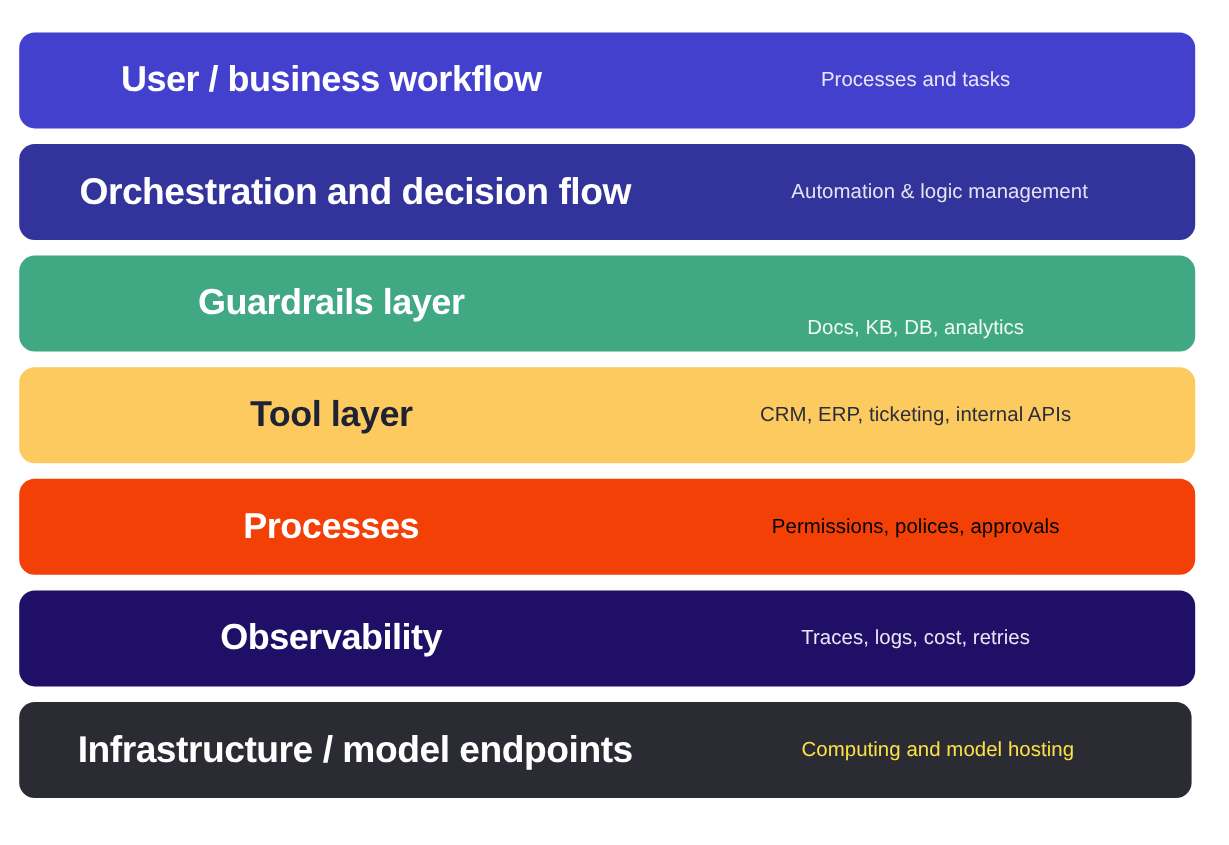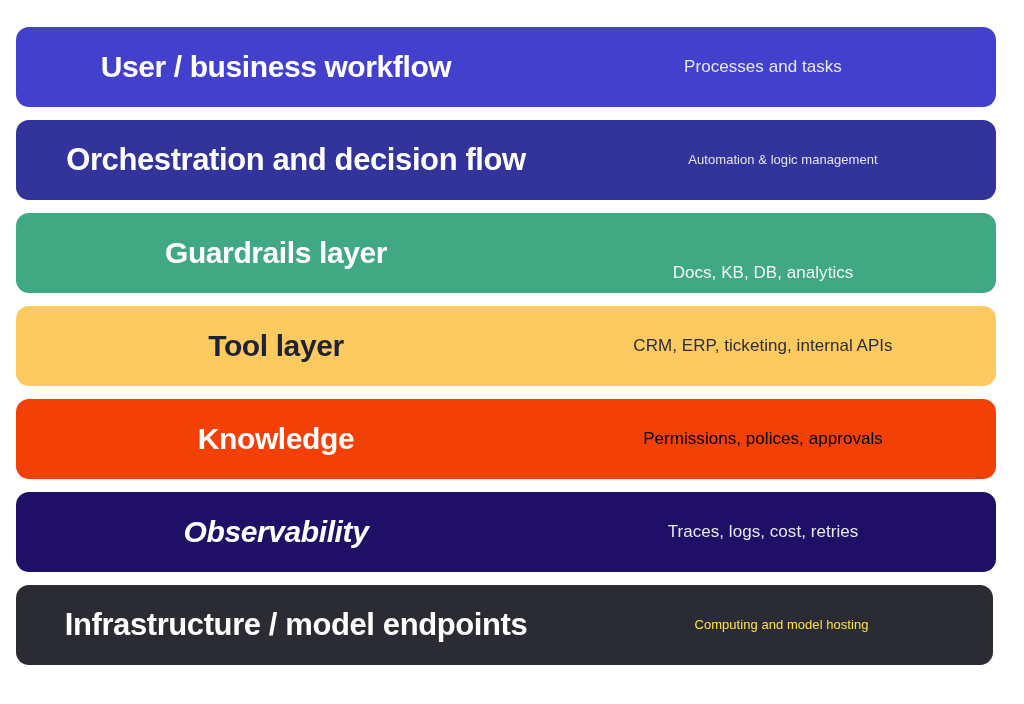--- a/index.html
+++ b/index.html
@@ -64,21 +64,21 @@
     padding-right: 6px;
     box-sizing: border-box;
   }
 
   
   .layer-row.wide .layer-title {
     flex: 0 0 560px;
     font-size: 31px;
   }
   .layer-row.wide .layer-desc {
-    font-size: 13px;
+    font-size: 17px;
   }
 
   
   .layer-row.narrow-right {
     margin-right: 19px;
     justify-content: center;
   }
 </style>
 </head>
 <body style="background: rgb(255, 255, 255);">
@@ -94,24 +94,24 @@
     </div>
     <div class="layer-row" style="background: rgb(65, 168, 132);">
       <div class="layer-title" style="color: rgb(255, 255, 255);">Guardrails layer</div>
       <div class="layer-desc" style="color: rgb(240, 250, 245); margin-top: 40px;">Docs, KB, DB, analytics</div>
     </div>
     <div class="layer-row" style="background: rgb(252, 202, 95);">
       <div class="layer-title" style="color: rgb(30, 34, 51);">Tool layer</div>
       <div class="layer-desc" style="color: rgb(42, 46, 60);">CRM, ERP, ticketing, internal APIs</div>
     </div>
     <div class="layer-row" style="background: rgb(243, 64, 7);">
-      <div class="layer-title" style="color: rgb(255, 255, 255);">Knowledge</div>
+      <div class="layer-title" style="color: rgb(255, 255, 255);">Processes</div>
       <div class="layer-desc" style="color: #000000;">Permissions, polices, approvals</div>
     </div>
     <div class="layer-row" style="background: rgb(31, 15, 103);">
-      <div class="layer-title" style="color: rgb(255, 255, 255); font-style: italic;">Observability</div>
+      <div class="layer-title" style="color: rgb(255, 255, 255);">Observability</div>
       <div class="layer-desc" style="color: rgb(233, 231, 244);">Traces, logs, cost, retries</div>
     </div>
     <div class="layer-row wide narrow-right" style="background: rgb(43, 43, 51);">
       <div class="layer-title" style="color: rgb(255, 255, 255);">Infrastructure / model endpoints</div>
       <div class="layer-desc" style="color: #fde047;">Computing and model hosting</div>
     </div>
   </div>
 
 </body></html>

